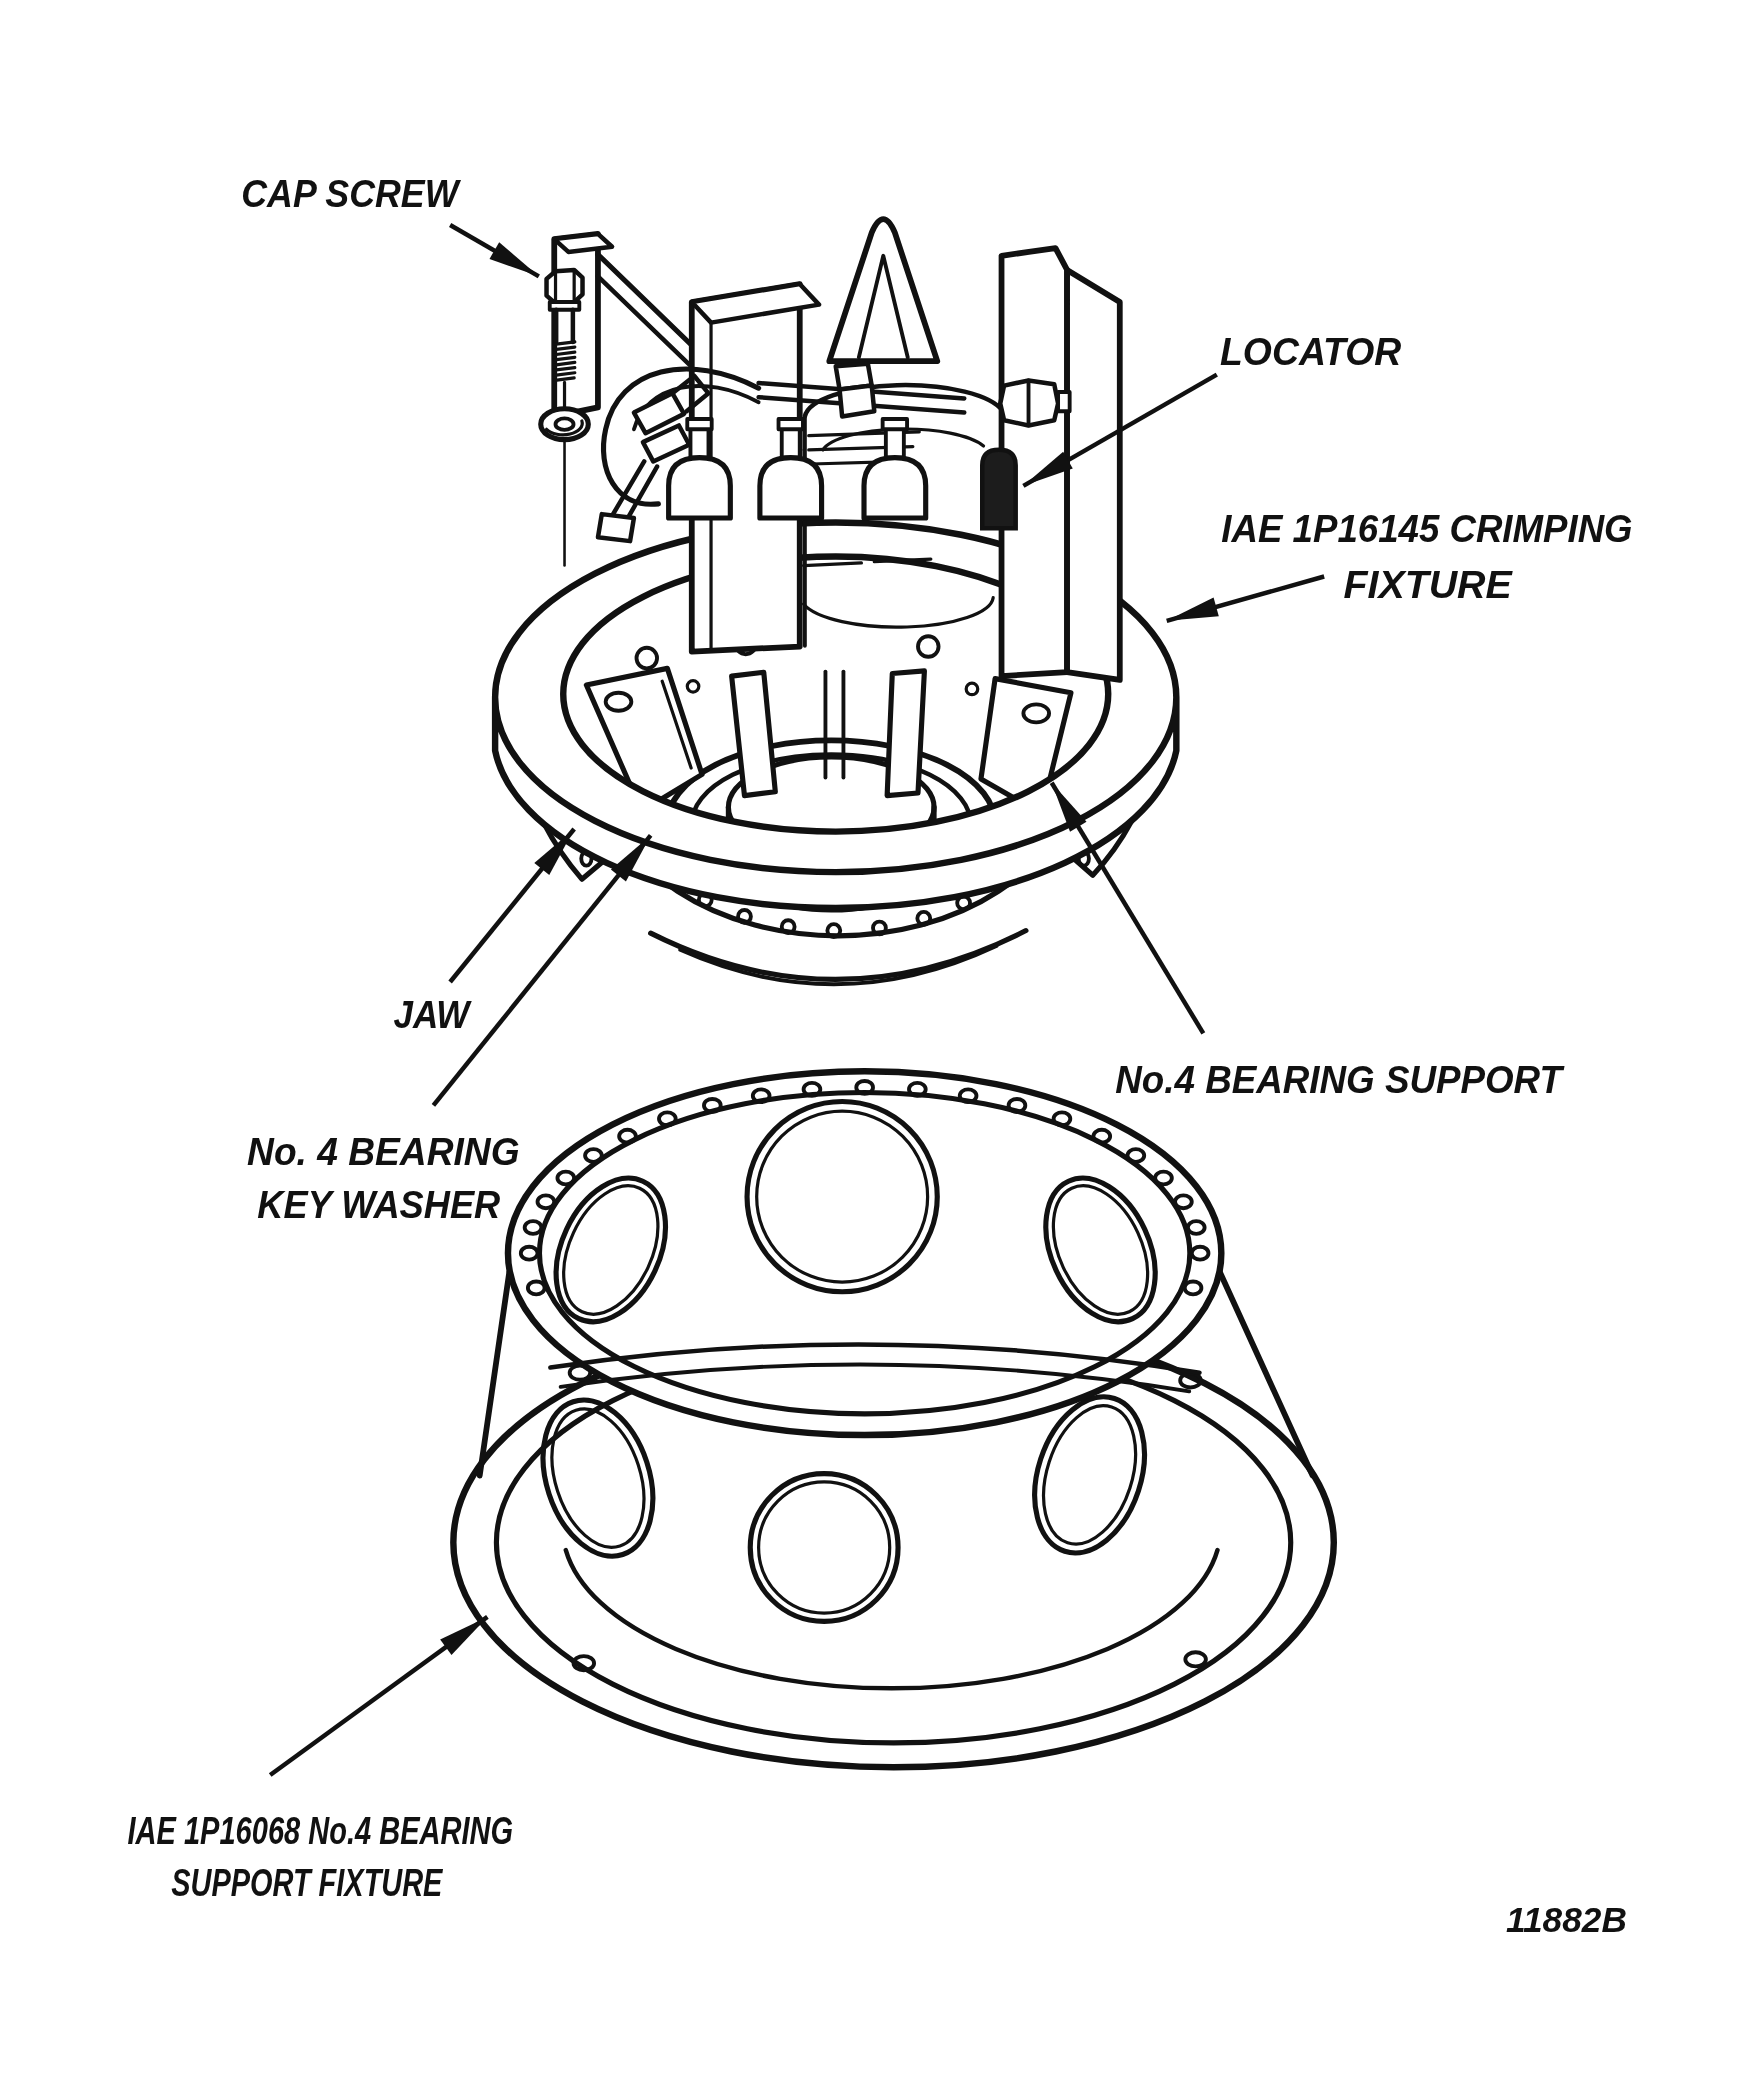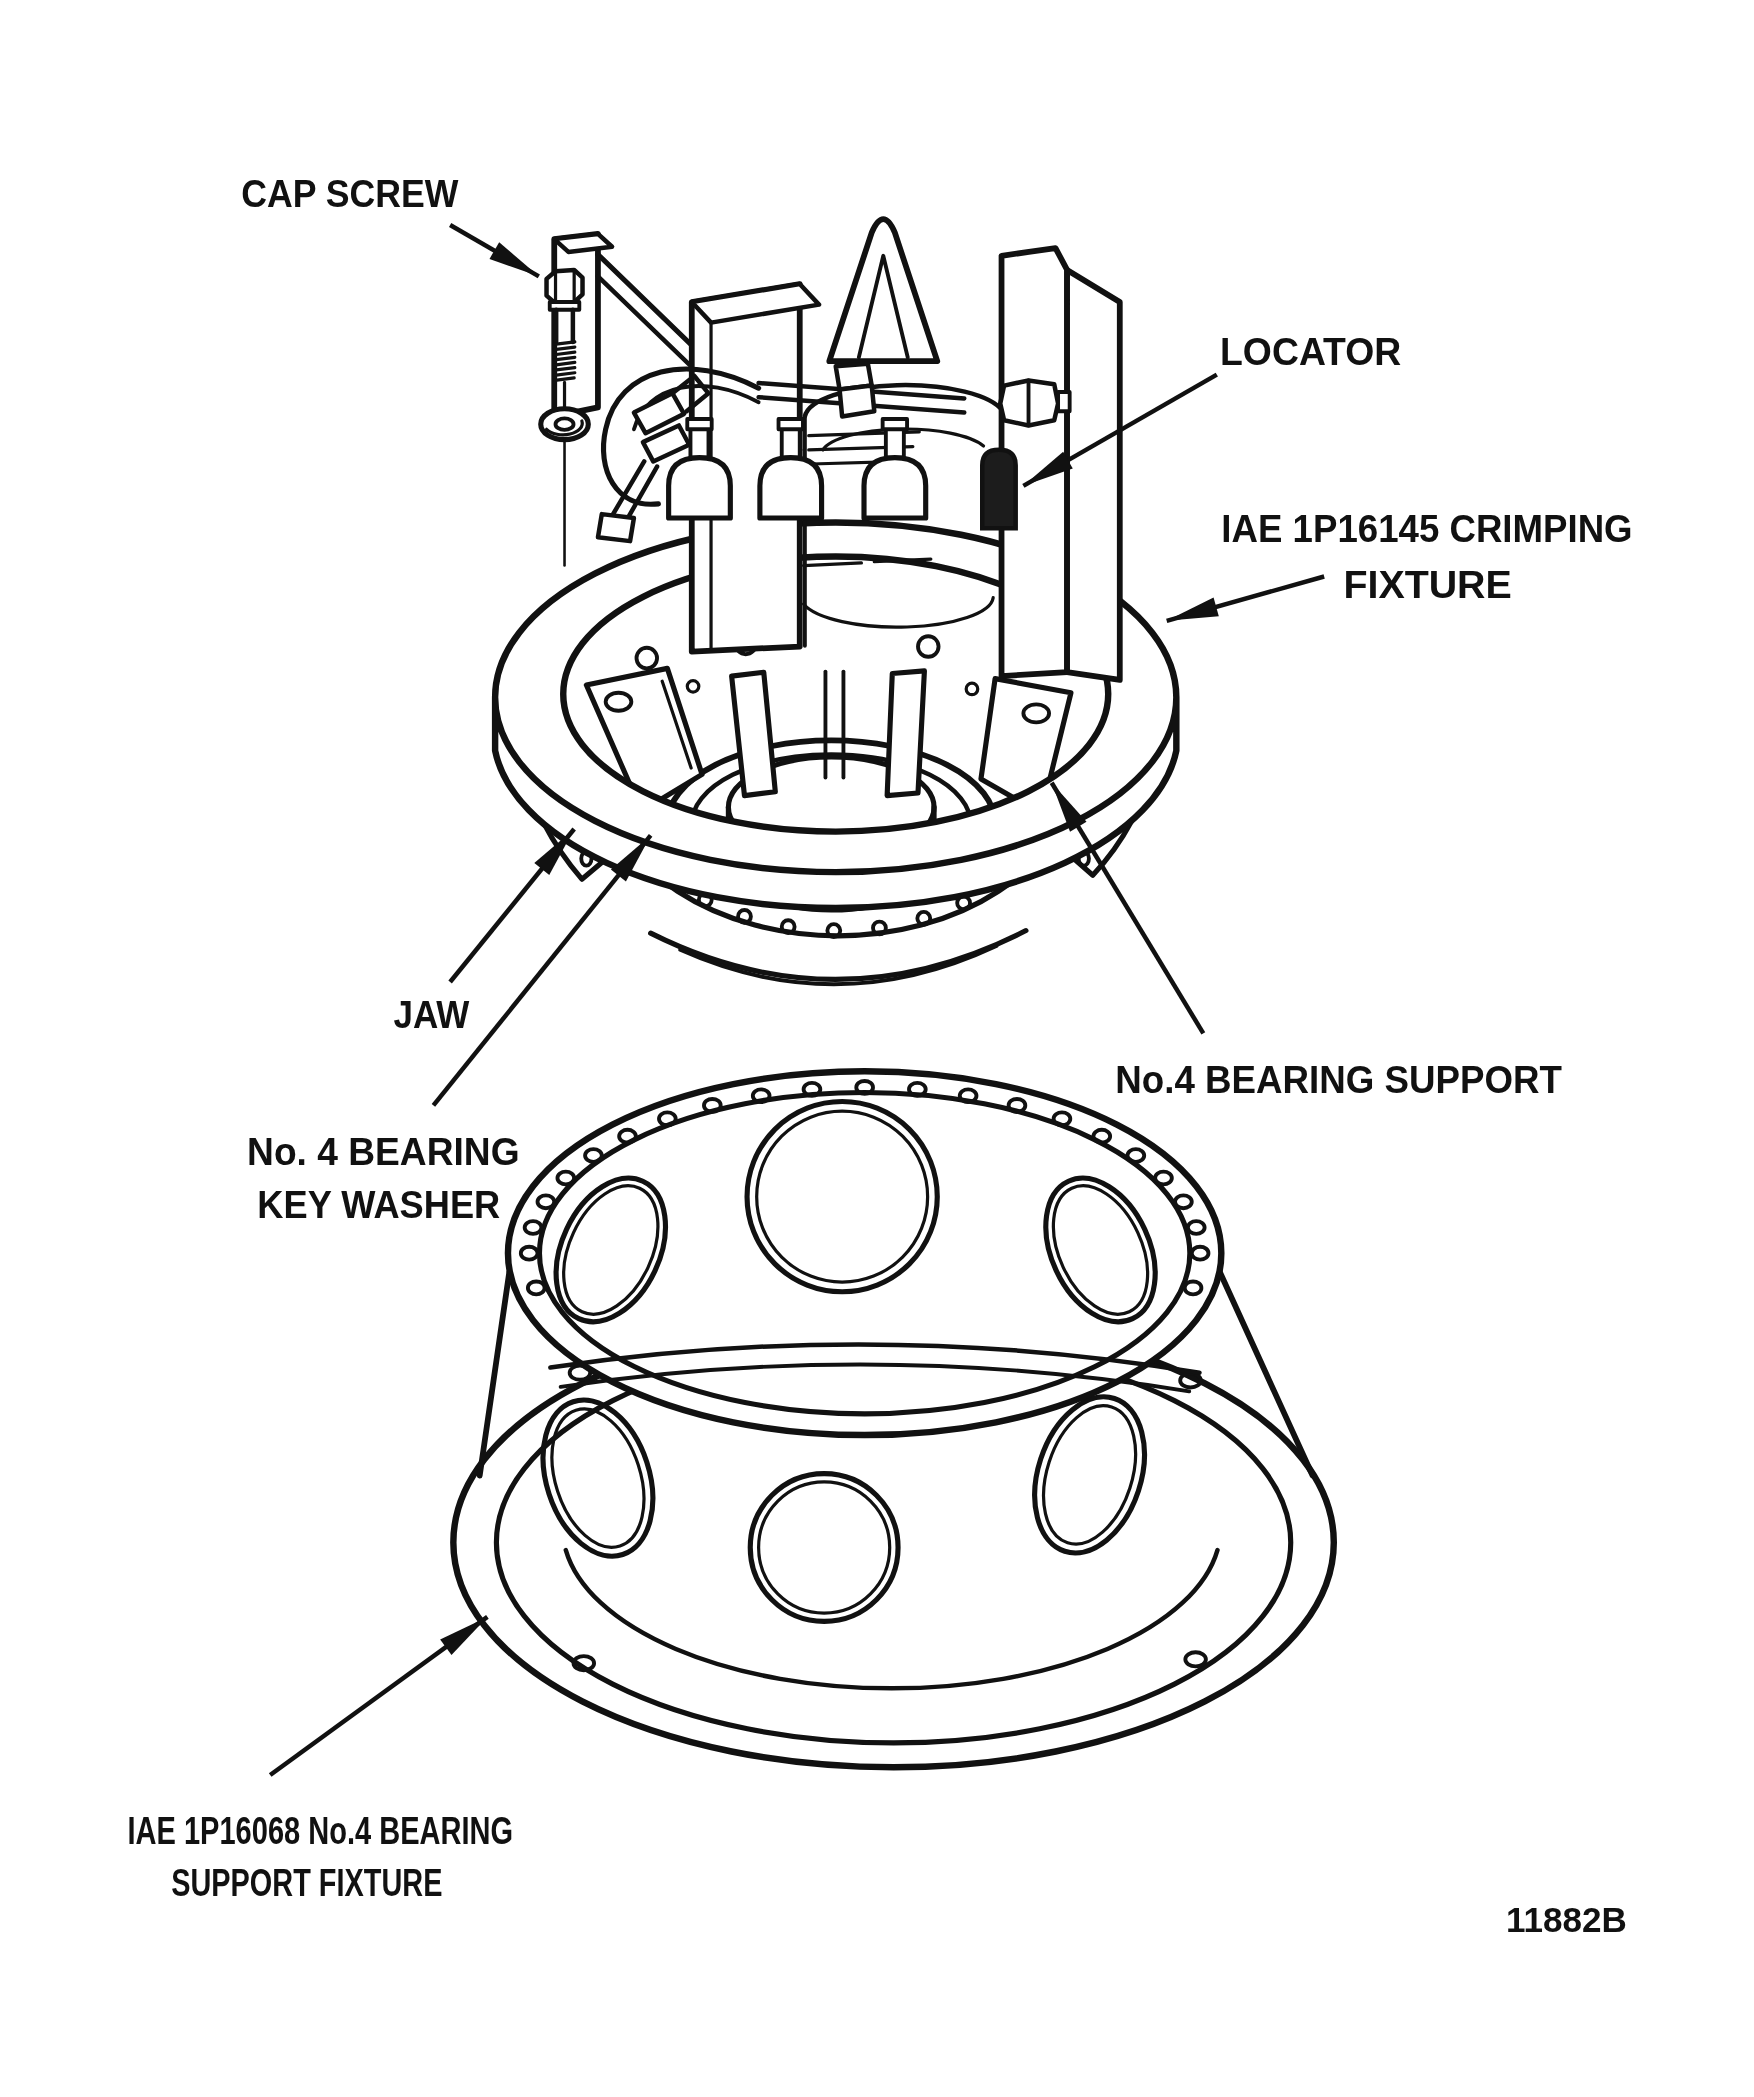--- a/index.html
+++ b/index.html
@@ -1,17 +1,17 @@
 <!DOCTYPE html>
 <html style="font-size:10.3px"><head>
 <meta charset="utf-8">
 <style>
   html,body{margin:0;padding:0;background:#ffffff;}
   body{width:1755px;height:2097px;position:relative;font-family:"Liberation Sans",sans-serif;}
-  #figure-root{position:absolute;inset:0;}
+  #figure-root{position:absolute;inset:0;font-style:italic;}
   svg{display:block;}
   .ink-line{stroke:#111111;fill:none;stroke-linecap:round;stroke-linejoin:round;}
   .ink-fill{stroke:#111111;fill:#ffffff;stroke-linejoin:round;}
   .ink-dark{stroke:#111111;fill:#1c1c1c;}
   .leader{stroke:#111111;stroke-width:7;fill:none;}
   .callout{fill:#111111;font-family:"Liberation Sans",sans-serif;font-weight:bold;font-size:60px;letter-spacing:0px;}
   .fignum{fill:#111111;font-family:"Liberation Sans",sans-serif;font-weight:bold;font-size:54px;}
 </style>
 </head>
 <body>

